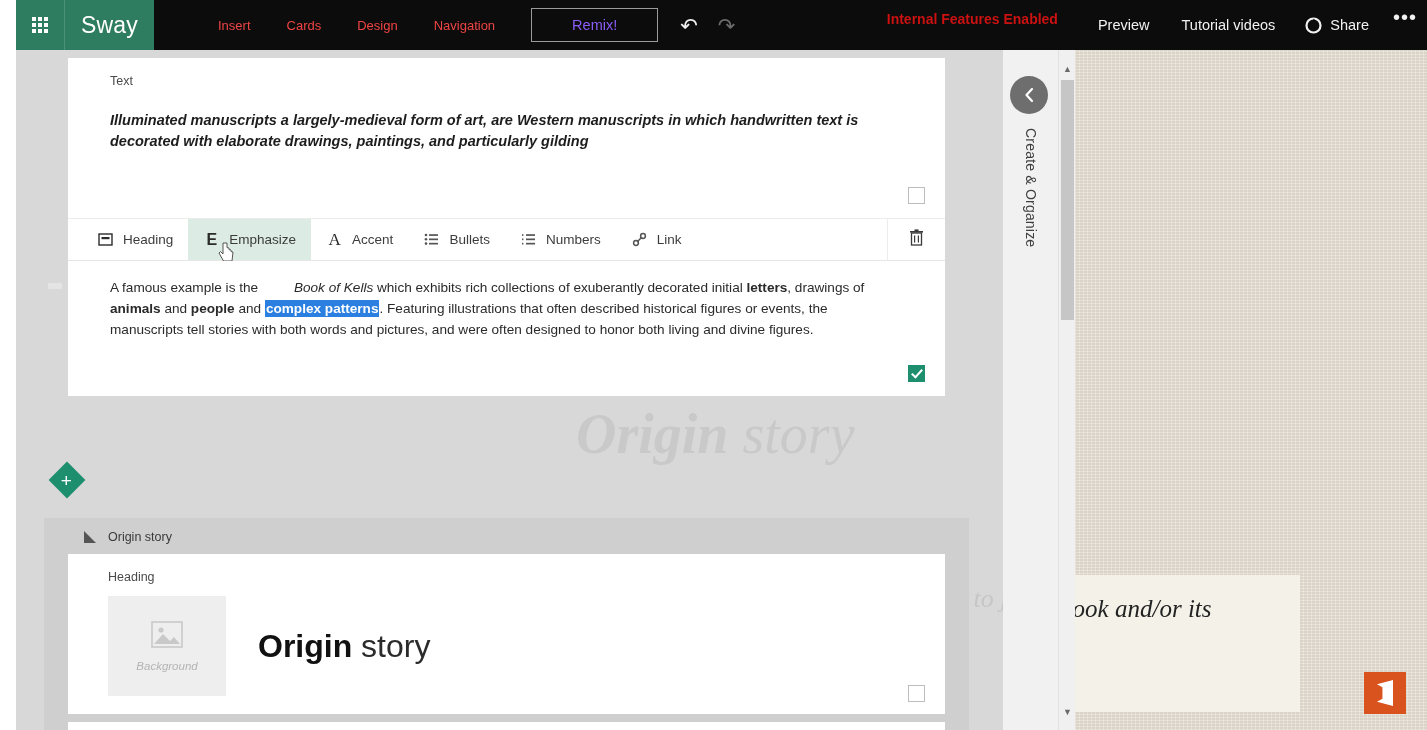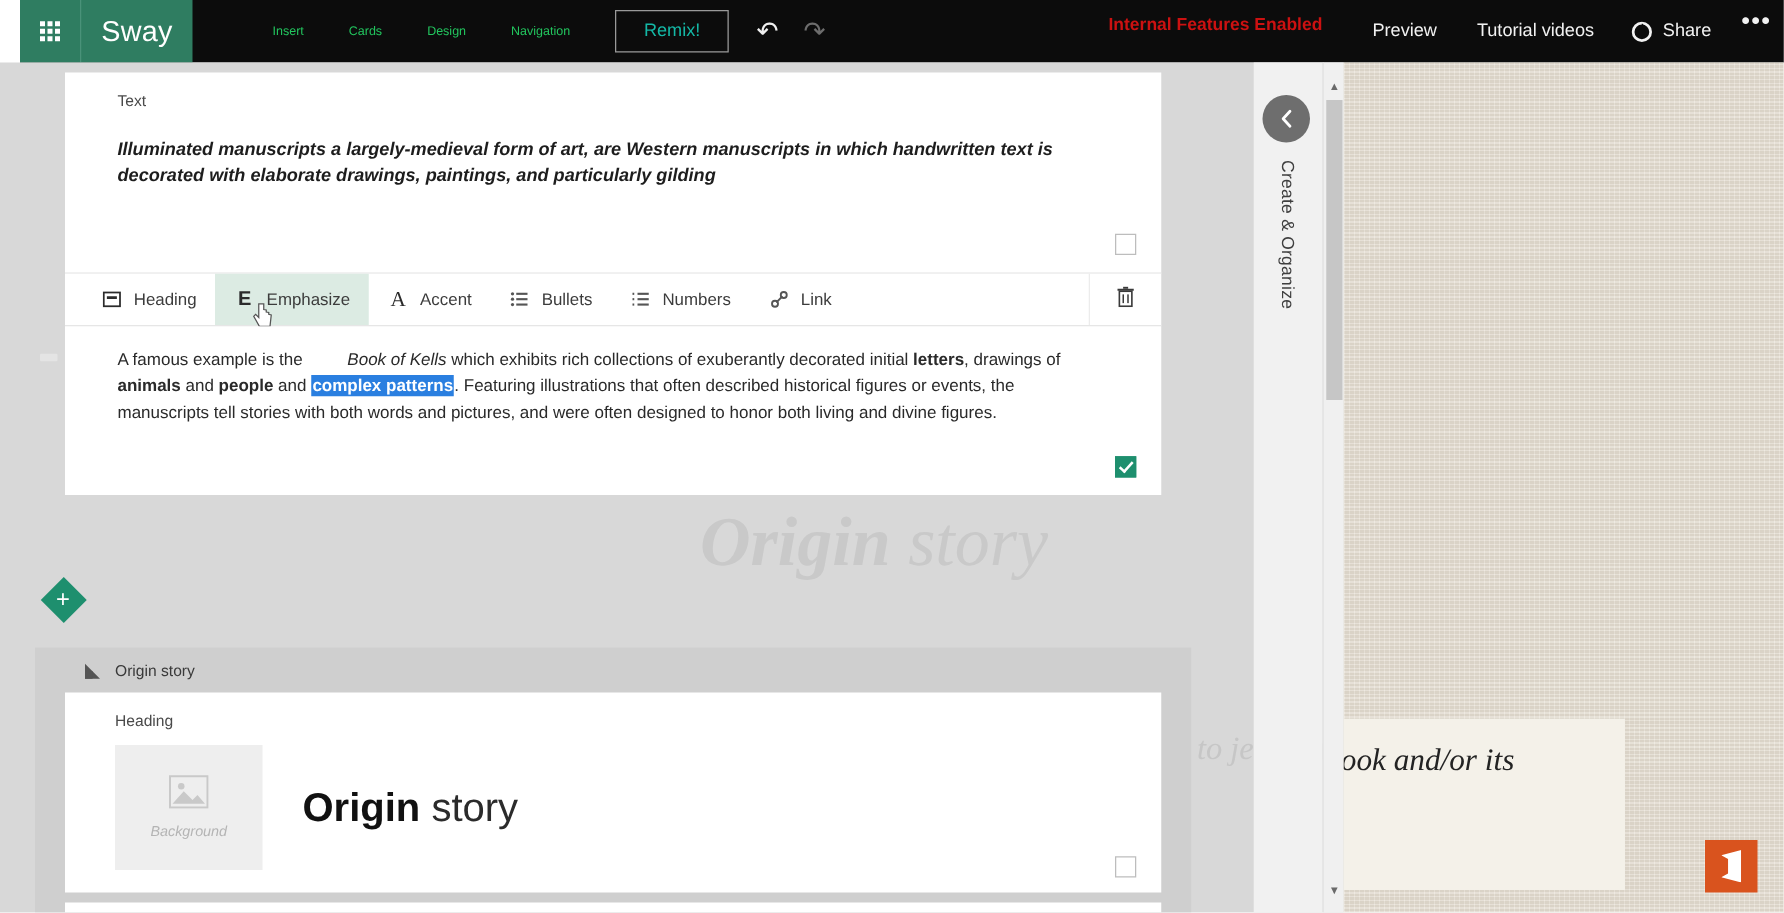--- a/index.html
+++ b/index.html
@@ -33,28 +33,28 @@
     background: #2f7d61;
     display: flex; align-items: center; justify-content: center;
     border-left: 1px solid #4a9279;
   }
   .brand {
     color: #ffffff; font-size: 23px; font-weight: 400;
     letter-spacing: .2px;
   }
   .nav-items { display: flex; align-items: center; margin-left: 46px; }
   .nav-item {
-    color: #22c55e; font-size: 10px; padding: 6px 18px;
+    color: #ef4444; font-size: 13px; padding: 6px 18px;
     cursor: pointer; white-space: nowrap;
   }
   .remix-btn {
     margin-left: 18px;
     border: 1px solid #9a9a9a;
-    color: #14b8a6; font-size: 14.5px;
-    padding: 8px 22px;
+    color: #8b5cf6; font-size: 14.5px;
+    padding: 8px 40px;
     background: transparent; cursor: pointer;
     font-family: "Liberation Sans", sans-serif;
   }
   .hist-btns { display: flex; align-items: center; margin-left: 22px; gap: 20px; }
   .hist-btn { font-size: 21px; line-height: 1; cursor: pointer; }
   .hist-btn.undo { color: #f0f0f0; }
   .hist-btn.redo { color: #6d6d6d; }
 
   .top-right {
     margin-left: auto; display: flex; 
@@ -70,21 +70,21 @@
   }
   .share-wrap { display: flex; align-items: center; padding: 6px 12px; cursor: pointer; }
   .share-icon { margin-right: 8px; display: flex; }
   .dots {
     color: #f2f2f2; font-size: 20px; letter-spacing: 1px;
     padding: 0 12px 8px 12px; cursor: pointer; line-height: .6;
   }
 
   
   .workspace {
-    position: absolute; top: 50px; left: 0;
+    position: absolute; top: 50px; left: 16px;
     width: 1075px; height: 680px;
     background: #d8d8d8;
     overflow: hidden;
   }
   
   .ghost-title {
     position: absolute; left: 560px; top: 352px;
     font-family: "Liberation Serif", serif;
     font-size: 56px; font-style: italic; color: #bdbdbd;
     white-space: nowrap; opacity: .55;

